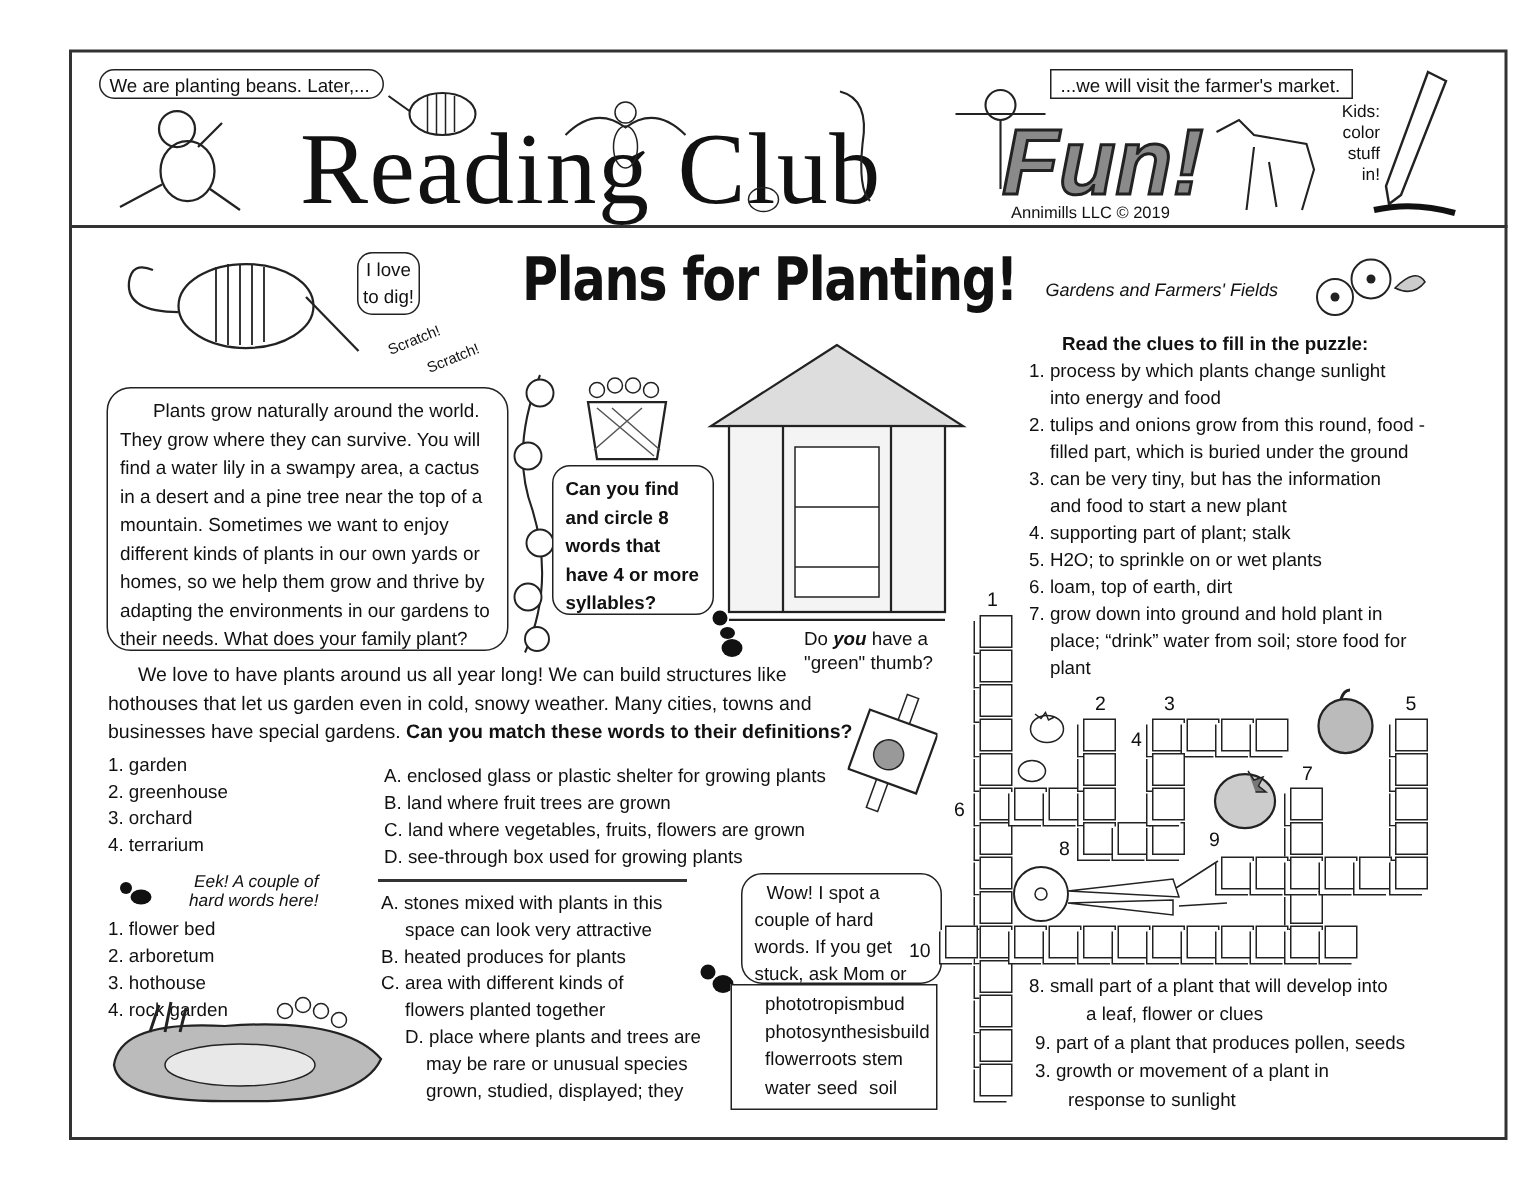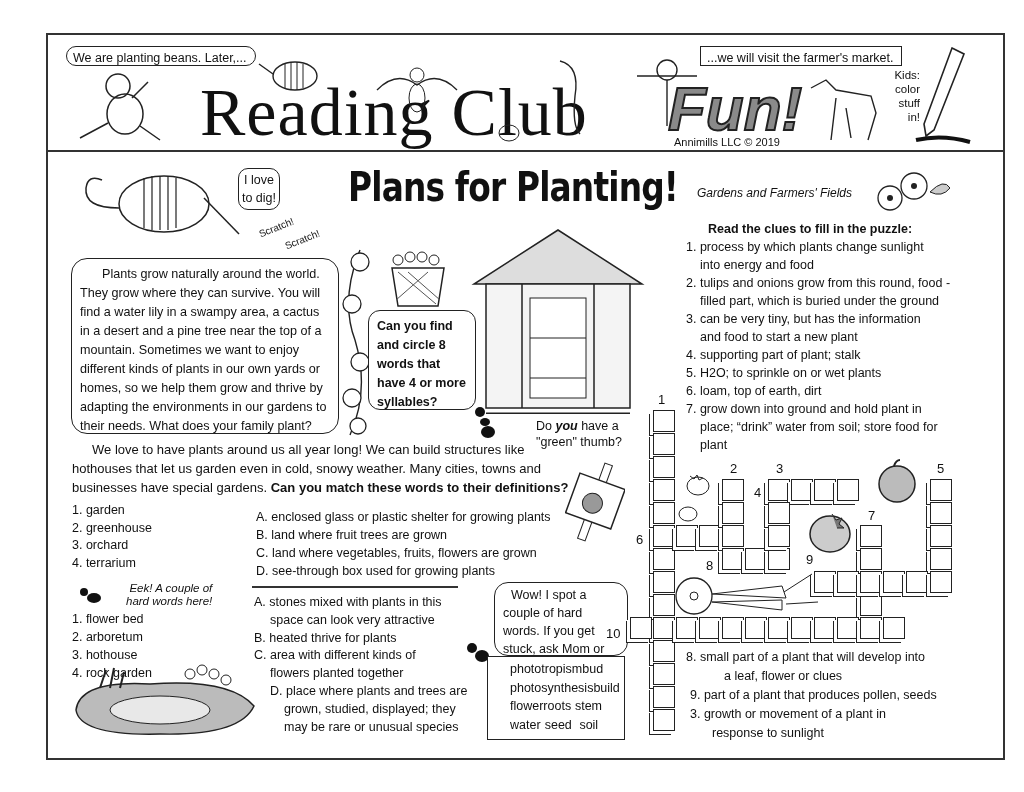--- a/index.html
+++ b/index.html
@@ -199,26 +199,26 @@
 
 <div class="abs t12" style="left:72px;top:610px;line-height:18px;">
   <div>1. flower bed</div>
   <div>2. arboretum</div>
   <div>3. hothouse</div>
   <div>4. rock garden</div>
 </div>
 <div class="abs t12" style="left:254px;top:594px;line-height:17.8px;">
   <div>A. stones mixed with plants in this</div>
   <div style="padding-left:16px;">space can look very attractive</div>
-  <div>B. heated thrive for plants</div>
+  <div>B. heated produces for plants</div>
   <div>C. area with different kinds of</div>
   <div style="padding-left:16px;">flowers planted together</div>
   <div style="padding-left:16px;">D. place where plants and trees are</div>
+  <div style="padding-left:30px;">may be rare or unusual species</div>
   <div style="padding-left:30px;">grown, studied, displayed; they</div>
-  <div style="padding-left:30px;">may be rare or unusual species</div>
 </div>
 <div class="abs" style="left:70px;top:660px;">
   <svg width="190" height="80" viewBox="0 0 190 80">
       <path d="M6 50 Q10 20 80 24 Q160 18 184 46 Q170 76 90 74 Q10 76 6 50 Z" fill="#bbb" stroke="#222" stroke-width="1.5"></path>
       <ellipse cx="90" cy="50" rx="50" ry="14" fill="#e8e8e8" stroke="#222"></ellipse>
       <g fill="#fff" stroke="#222">
         <circle cx="120" cy="14" r="5"></circle>
         <circle cx="132" cy="10" r="5"></circle>
         <circle cx="144" cy="14" r="5"></circle>
         <circle cx="156" cy="20" r="5"></circle>

